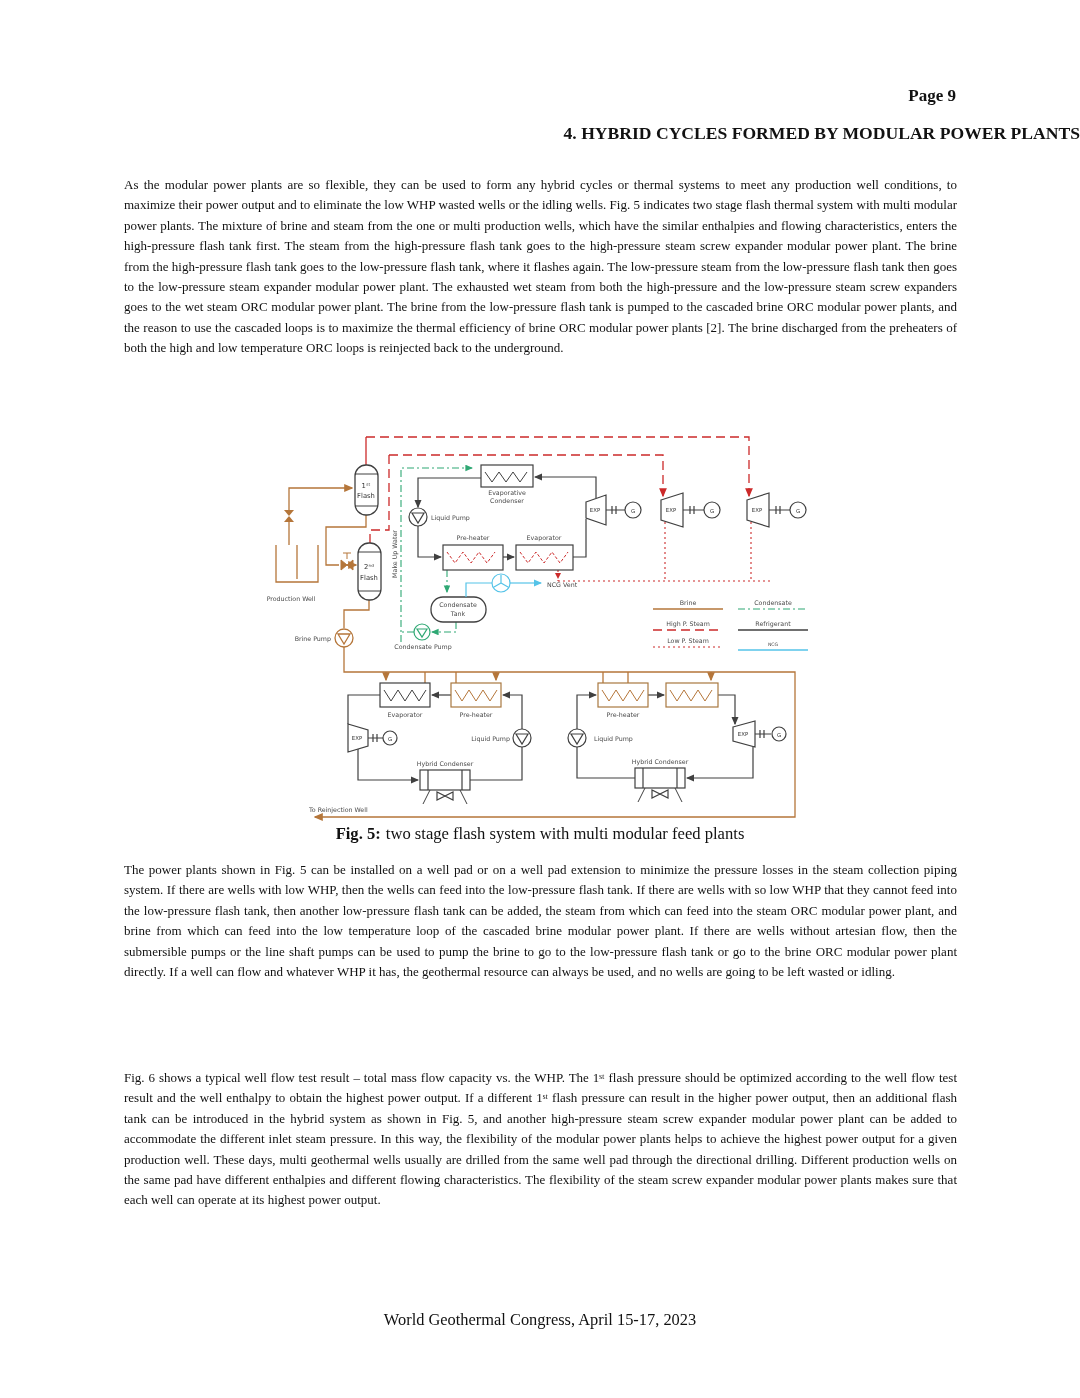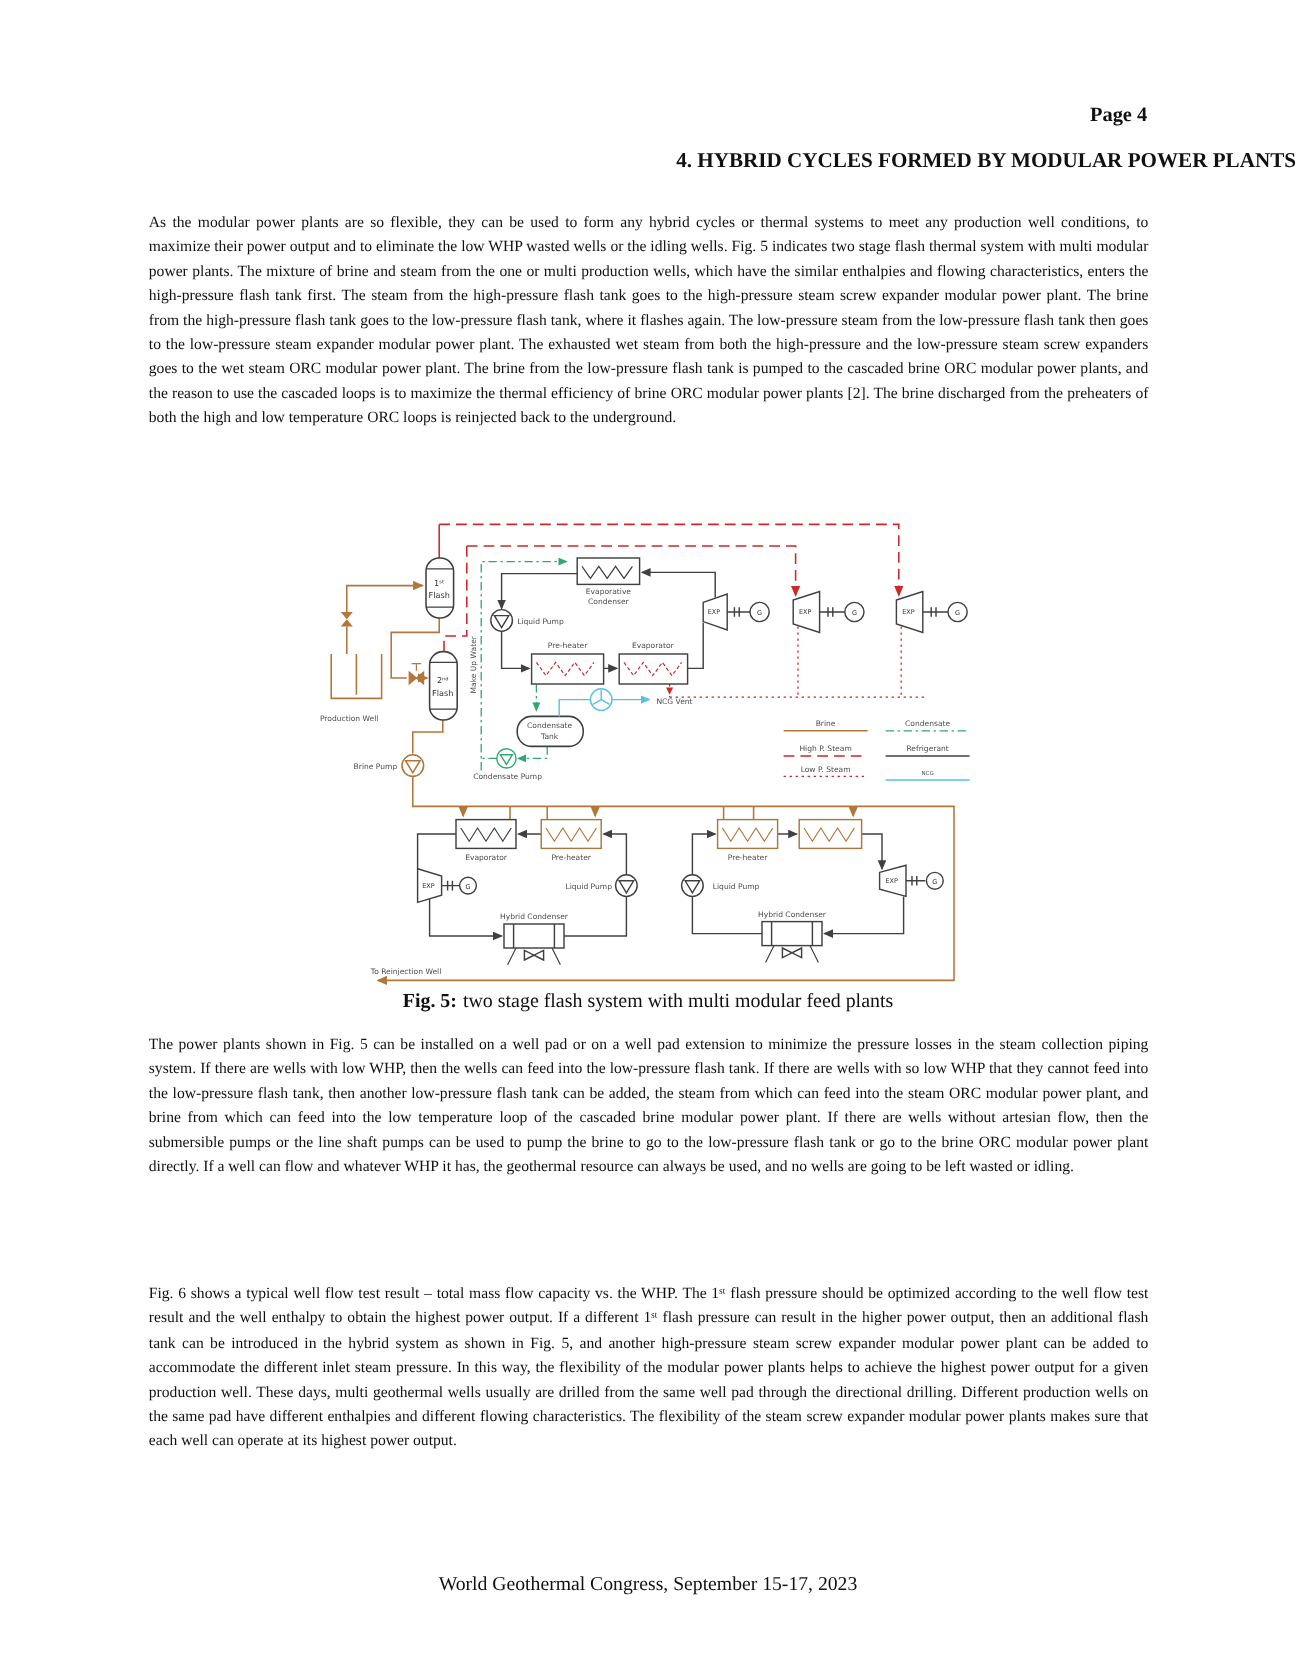--- a/index.html
+++ b/index.html
@@ -22,21 +22,21 @@
   .lbl{font-size:6.3px;}
   .lbl-xs{font-size:4.6px;}
   .lbl-exp{font-size:5.4px;fill:#333;}
   .tank-lbl{font-size:6.8px;fill:#333;}
 </style>
 </head>
 <body>
 
 <div class="page">
 
-  <div class="page-number">Page 4</div>
+  <div class="page-number">Page 9</div>
   <h1 class="title">4. HYBRID CYCLES FORMED BY MODULAR POWER PLANTS</h1>
   <p class="body p1">As the modular power plants are so flexible, they can be used to form any hybrid cycles or thermal systems to meet any production well conditions, to maximize their power output and to eliminate the low WHP wasted wells or the idling wells. Fig. 5 indicates two stage flash thermal system with multi modular power plants. The mixture of brine and steam from the one or multi production wells, which have the similar enthalpies and flowing characteristics, enters the high-pressure flash tank first. The steam from the high-pressure flash tank goes to the high-pressure steam screw expander modular power plant. The brine from the high-pressure flash tank goes to the low-pressure flash tank, where it flashes again. The low-pressure steam from the low-pressure flash tank then goes to the low-pressure steam expander modular power plant. The exhausted wet steam from both the high-pressure and the low-pressure steam screw expanders goes to the wet steam ORC modular power plant. The brine from the low-pressure flash tank is pumped to the cascaded brine ORC modular power plants, and the reason to use the cascaded loops is to maximize the thermal efficiency of brine ORC modular power plants [2]. The brine discharged from the preheaters of both the high and low temperature ORC loops is reinjected back to the underground.</p>
 
   <div class="figure">
     <svg width="700" height="392" viewBox="0 0 700 392" xmlns="http://www.w3.org/2000/svg">
       <defs>
         <marker id="mR" markerWidth="7" markerHeight="7" refX="6" refY="3" orient="auto">
             <path d="M0,0L7,3L0,6Z" fill="#cc2a2a"></path>
           </marker>
         <marker id="mB" markerWidth="7" markerHeight="7" refX="6" refY="3" orient="auto">
@@ -293,14 +293,14 @@
     </svg>
   </div>
 
   <div class="caption">
     <span class="cap-label">Fig. 5:</span><span class="cap-text">two stage flash system with multi modular feed plants</span>
   </div>
 
   <p class="body p2">The power plants shown in Fig. 5 can be installed on a well pad or on a well pad extension to minimize the pressure losses in the steam collection piping system. If there are wells with low WHP, then the wells can feed into the low-pressure flash tank. If there are wells with so low WHP that they cannot feed into the low-pressure flash tank, then another low-pressure flash tank can be added, the steam from which can feed into the steam ORC modular power plant, and brine from which can feed into the low temperature loop of the cascaded brine modular power plant. If there are wells without artesian flow, then the submersible pumps or the line shaft pumps can be used to pump the brine to go to the low-pressure flash tank or go to the brine ORC modular power plant directly. If a well can flow and whatever WHP it has, the geothermal resource can always be used, and no wells are going to be left wasted or idling.</p>
   <p class="body p3">Fig. 6 shows a typical well flow test result – total mass flow capacity vs. the WHP.  The 1ˢᵗ flash pressure should be optimized according to the well flow test result and the well enthalpy to obtain the highest power output. If a different 1ˢᵗ flash pressure can result in the higher power output, then an additional flash tank can be introduced in the hybrid system as shown in Fig. 5, and another high-pressure steam screw expander modular power plant can be added to accommodate the different inlet steam pressure. In this way, the flexibility of the modular power plants helps to achieve the highest power output for a given production well. These days, multi geothermal wells usually are drilled from the same well pad through the directional drilling. Different production wells on the same pad have different enthalpies and different flowing characteristics. The flexibility of the steam screw expander modular power plants makes sure that each well can operate at its highest power output.</p>
 
-  <div class="footer">World Geothermal Congress, September 15-17, 2023</div>
+  <div class="footer">World Geothermal Congress, April 15-17, 2023</div>
 </div>
 
 </body></html>

